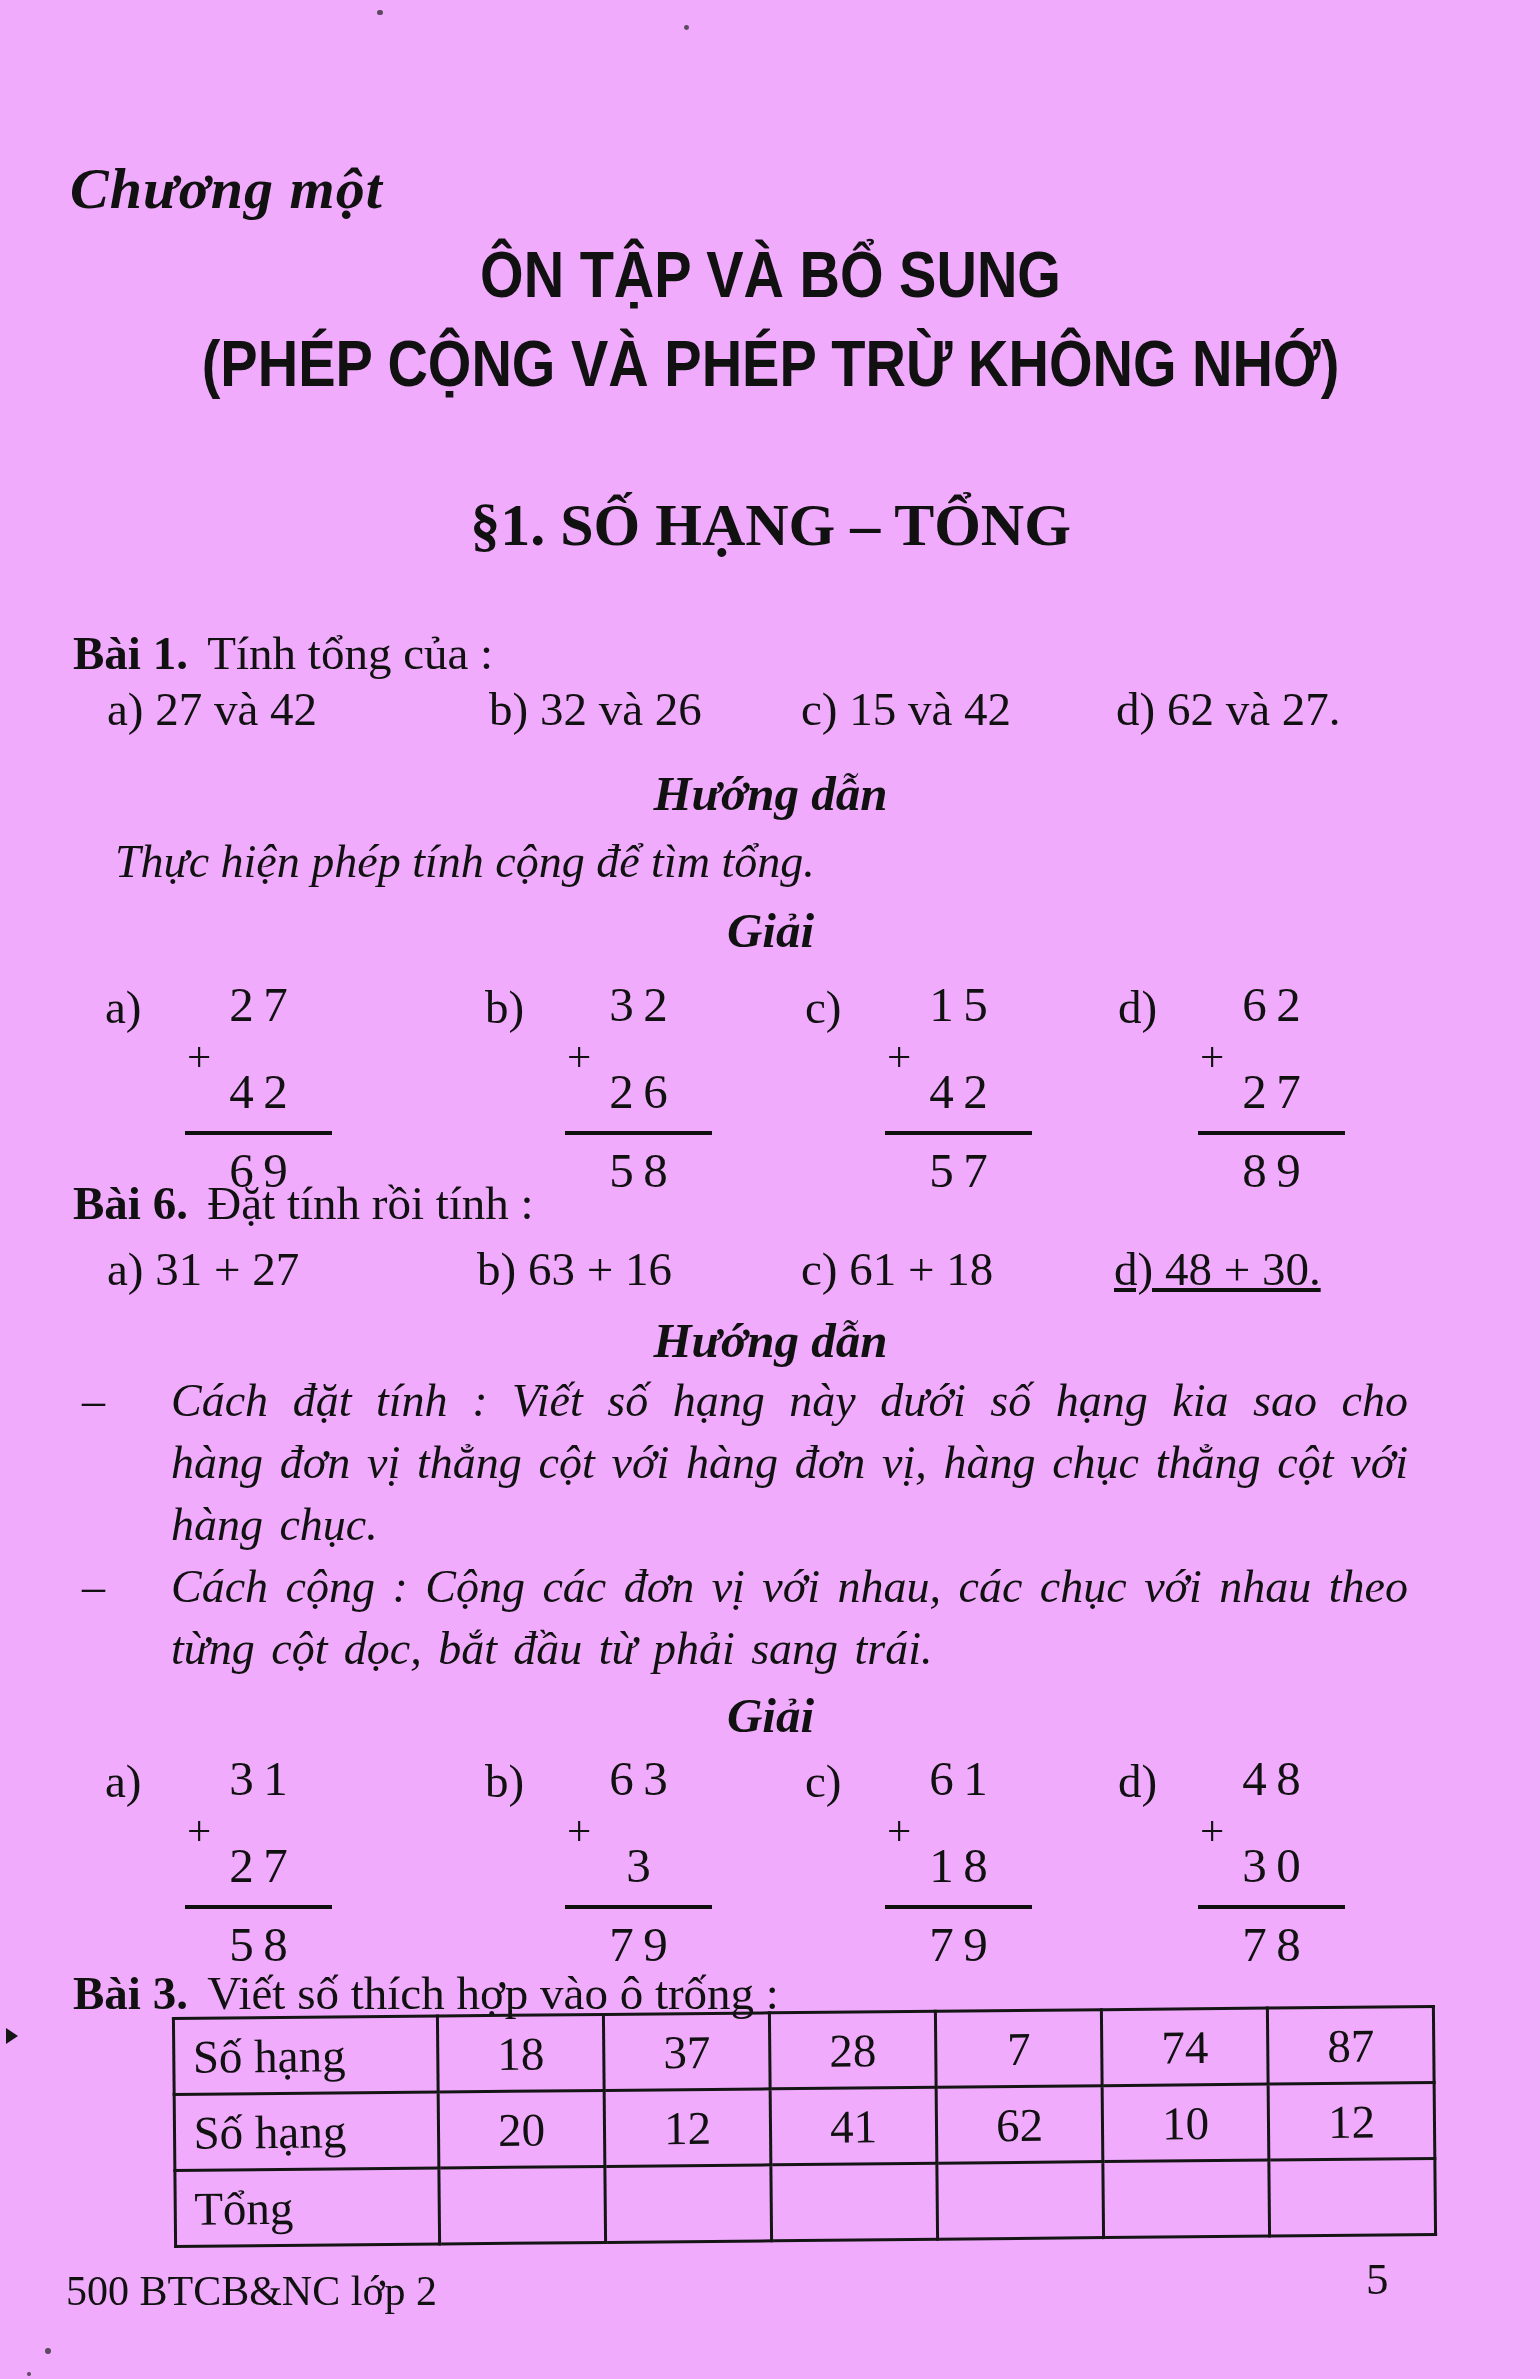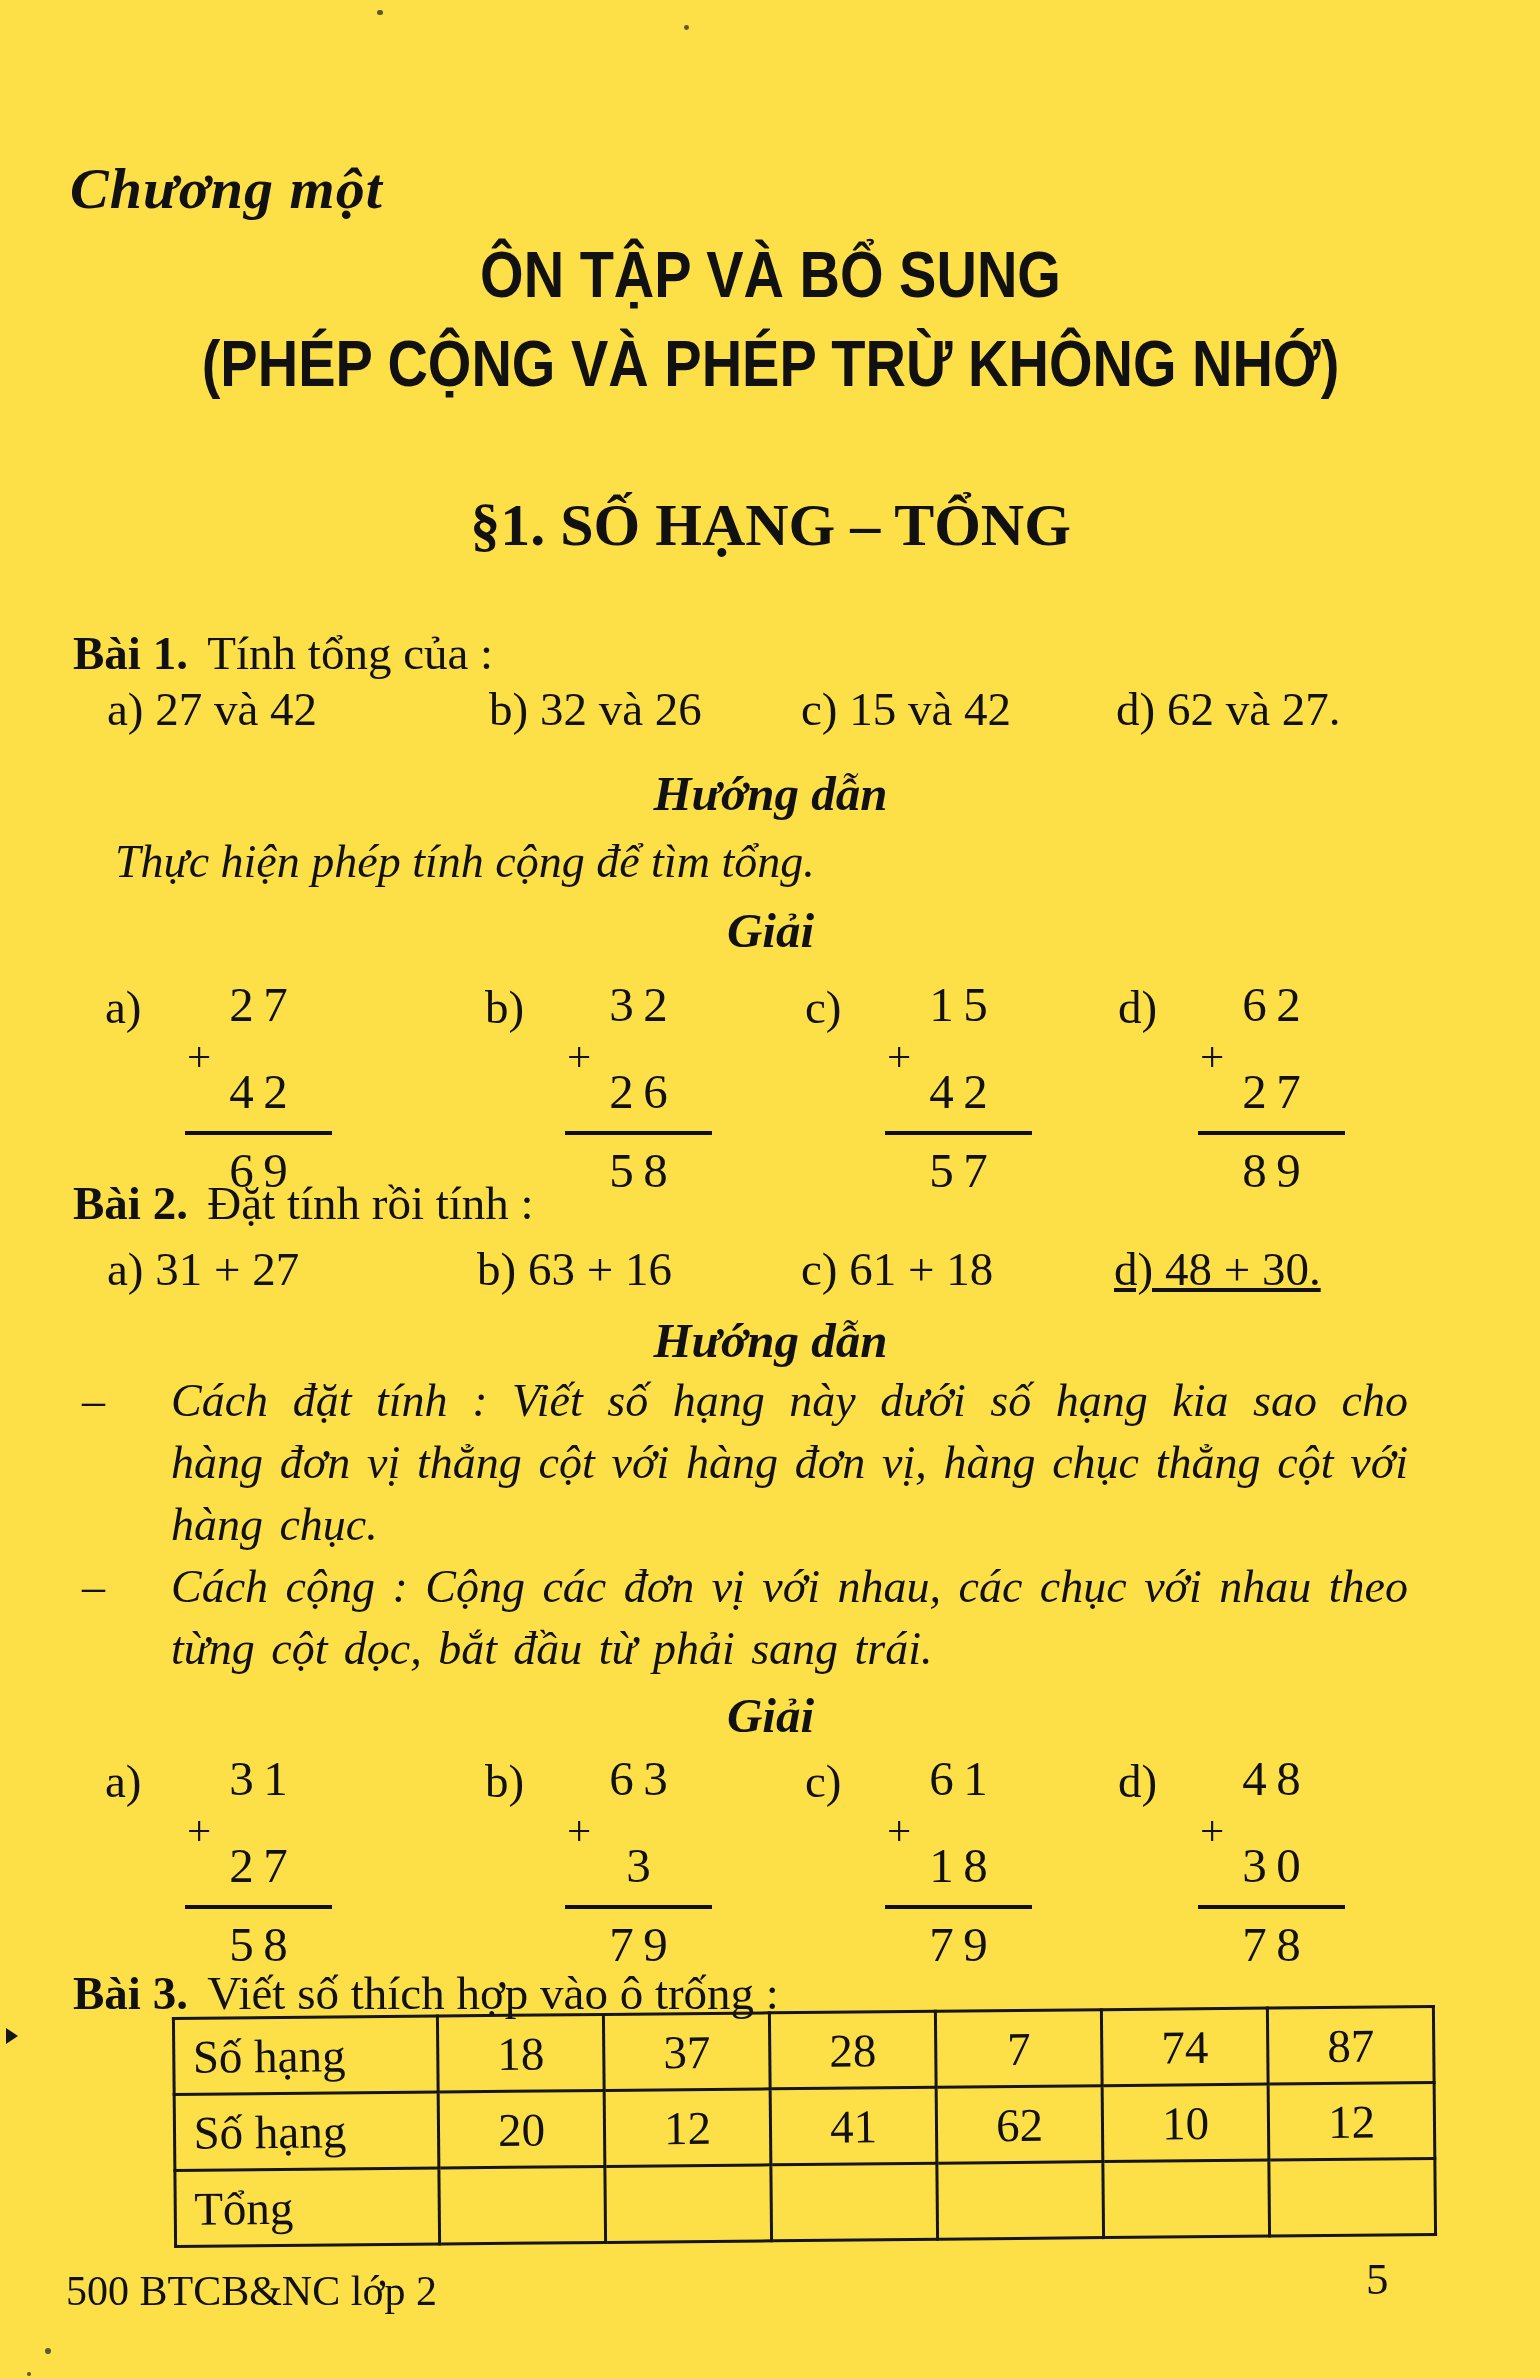--- a/index.html
+++ b/index.html
@@ -1,20 +1,20 @@
 <!DOCTYPE html>
 <html><head>
 <meta charset="utf-8">
 <style>
   * { margin:0; padding:0; box-sizing:border-box; }
   html,body { background:#d9d9d9; }
   body { font-family:"Liberation Serif", serif; color:#111; }
   .page {
     position:relative; width:1541px; height:2379px;
-    background:#fde047; margin:0 auto; overflow:hidden;
+    background:#f0abfc; margin:0 auto; overflow:hidden;
   }
   .abs { position:absolute; }
   .centered { left:0; width:100%; text-align:center; }
 
   .chapter {
     top:155px; left:70px;
     font-style:italic; font-weight:bold; font-size:58px;
     letter-spacing:1px;
   }
   .big-title {
@@ -141,21 +141,21 @@
       <div class="add-col">
         <div class="num">62</div>
         <div class="op2-wrap num"><span class="plus-sign">+</span><span>27</span></div>
         <div class="sum-rule"></div>
         <div class="add-sum num">89</div>
       </div>
     </div>
   </div>
 
   <div class="abs ex-heading" style="top:1176px; left:73px;">
-    <span class="ex-label">Bài 2.</span><span>Đặt tính rồi tính :</span>
+    <span class="ex-label">Bài 6.</span><span>Đặt tính rồi tính :</span>
   </div>
 
   <div class="abs items-row" style="top:1242px;">
     <span style="left:107px;">a) 31 + 27</span>
     <span style="left:477px;">b) 63 + 16</span>
     <span style="left:801px;">c) 61 + 18</span>
     <span style="left:1114px;text-decoration:underline;">d) 48 + 30.</span>
   </div>
 
   <div class="abs centered guide-head" style="top:1312px;">Hướng dẫn</div>

